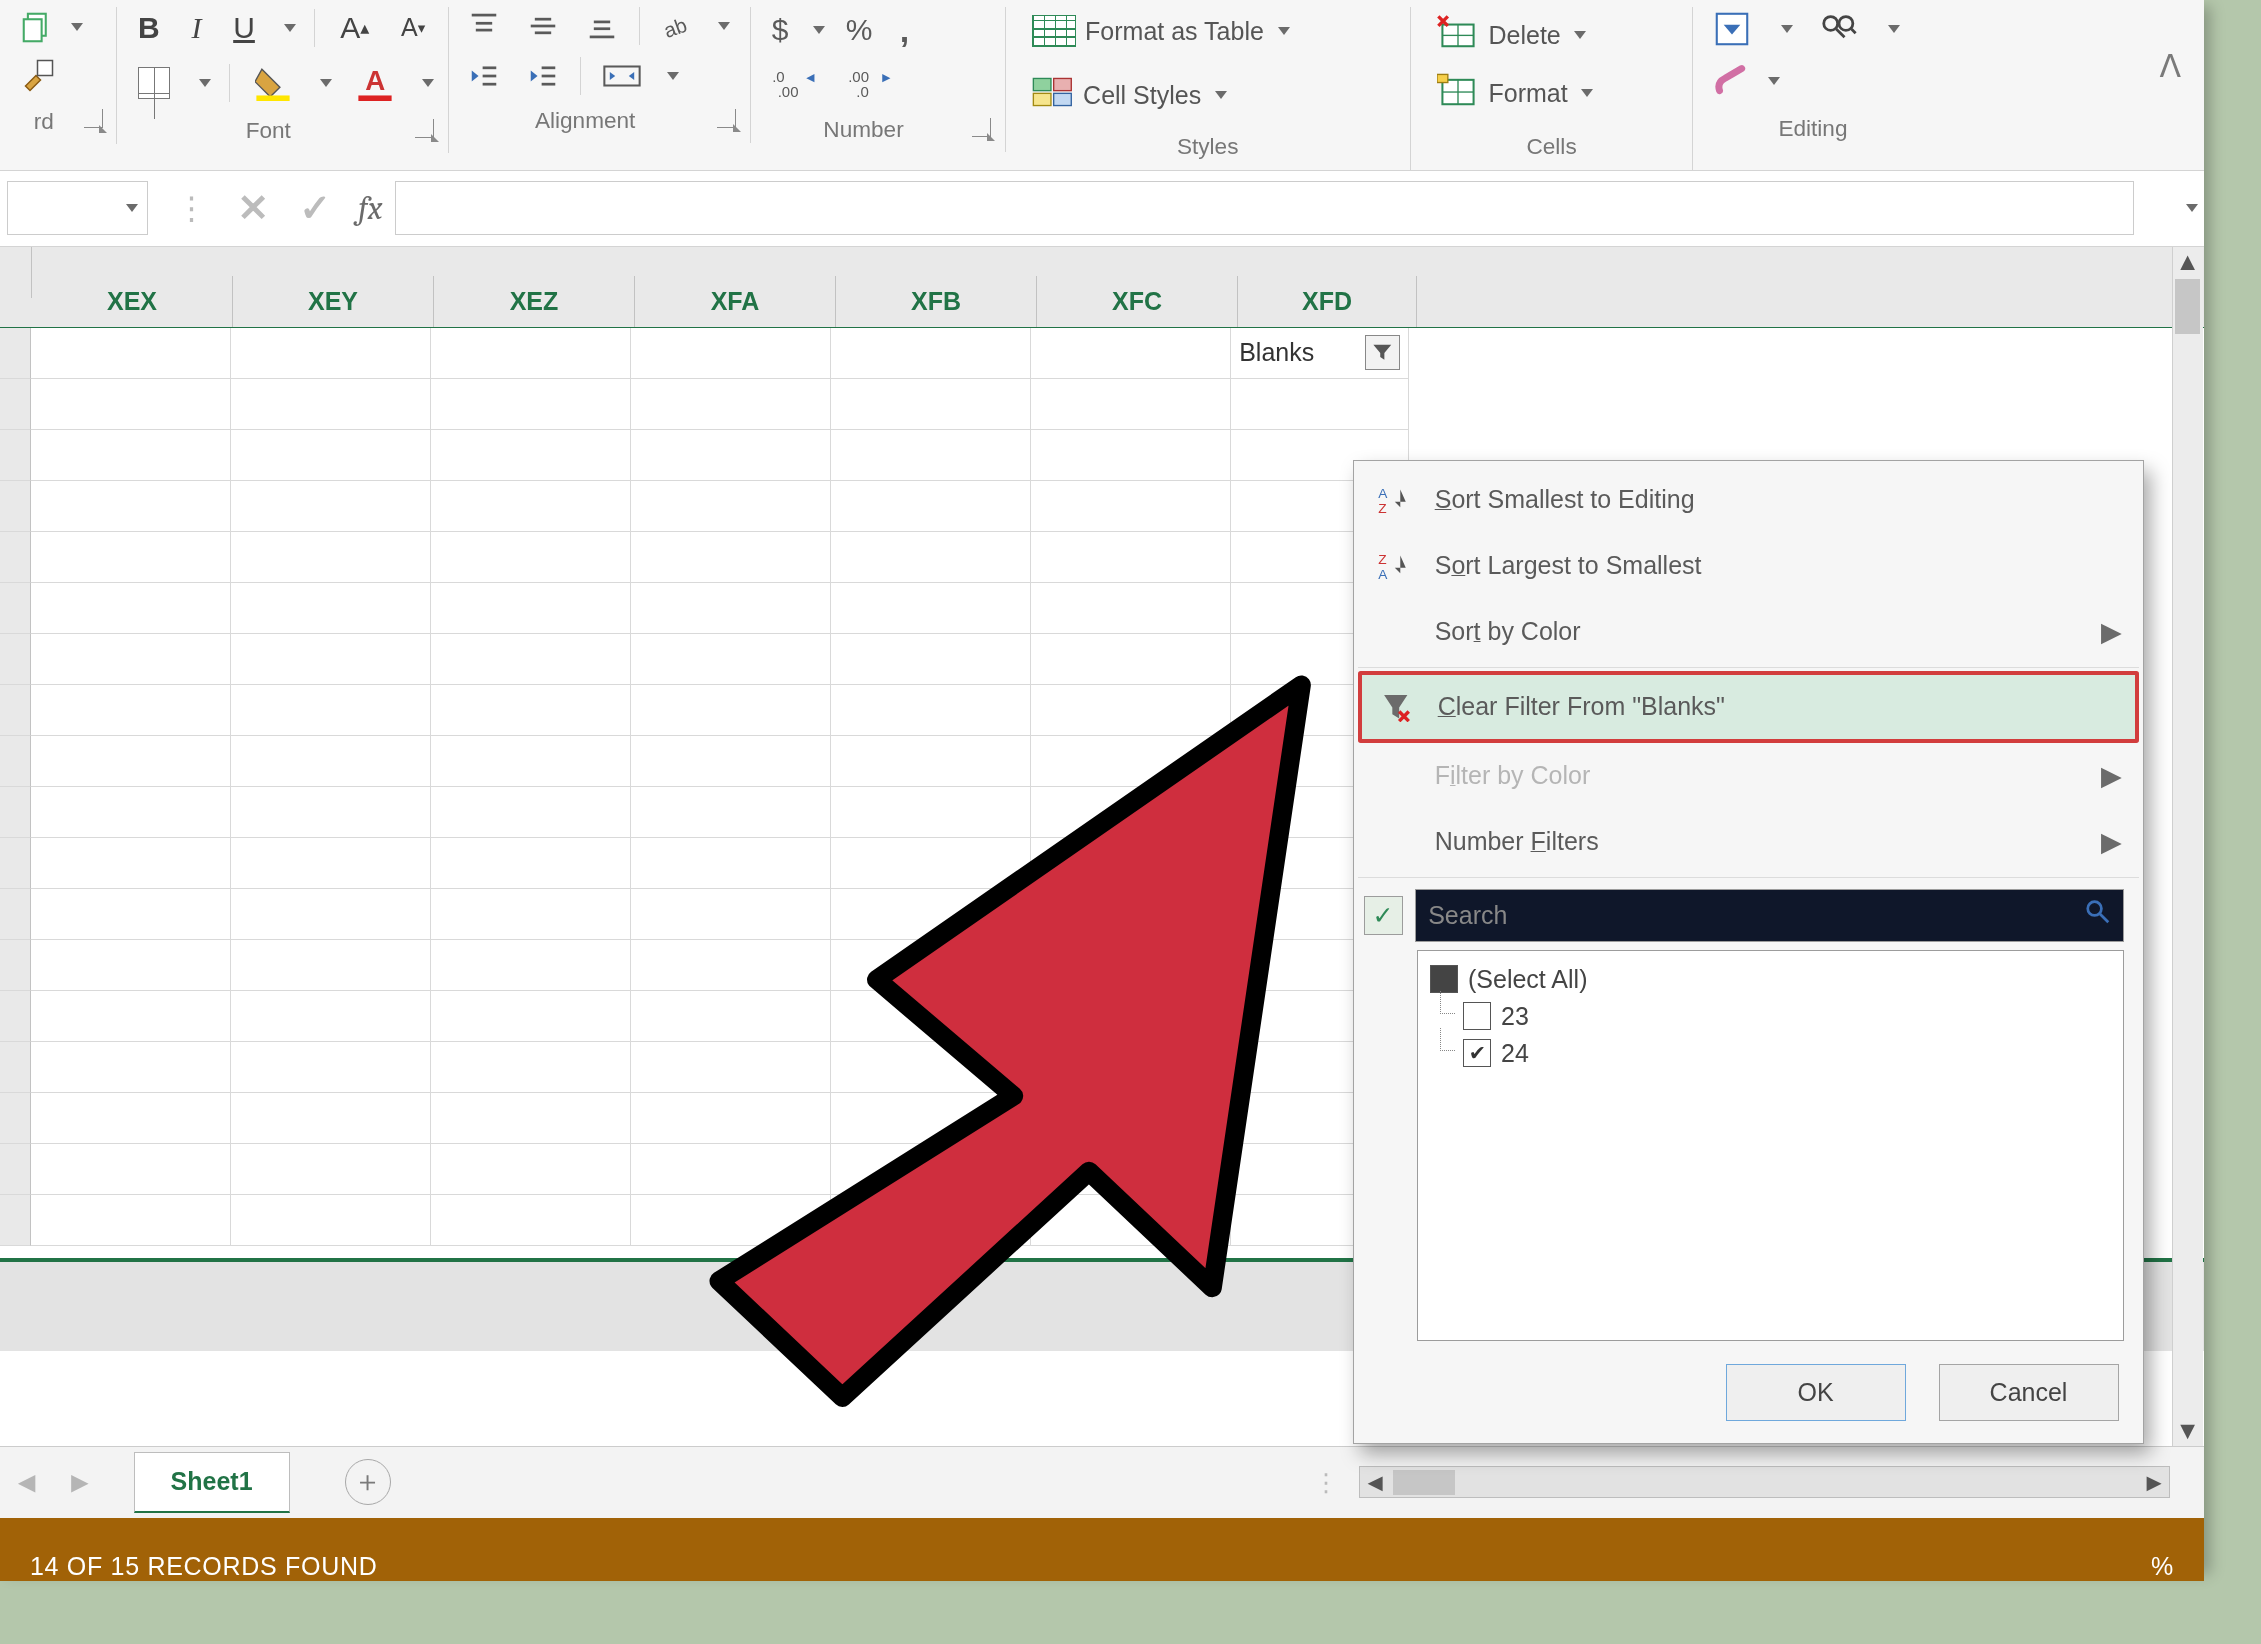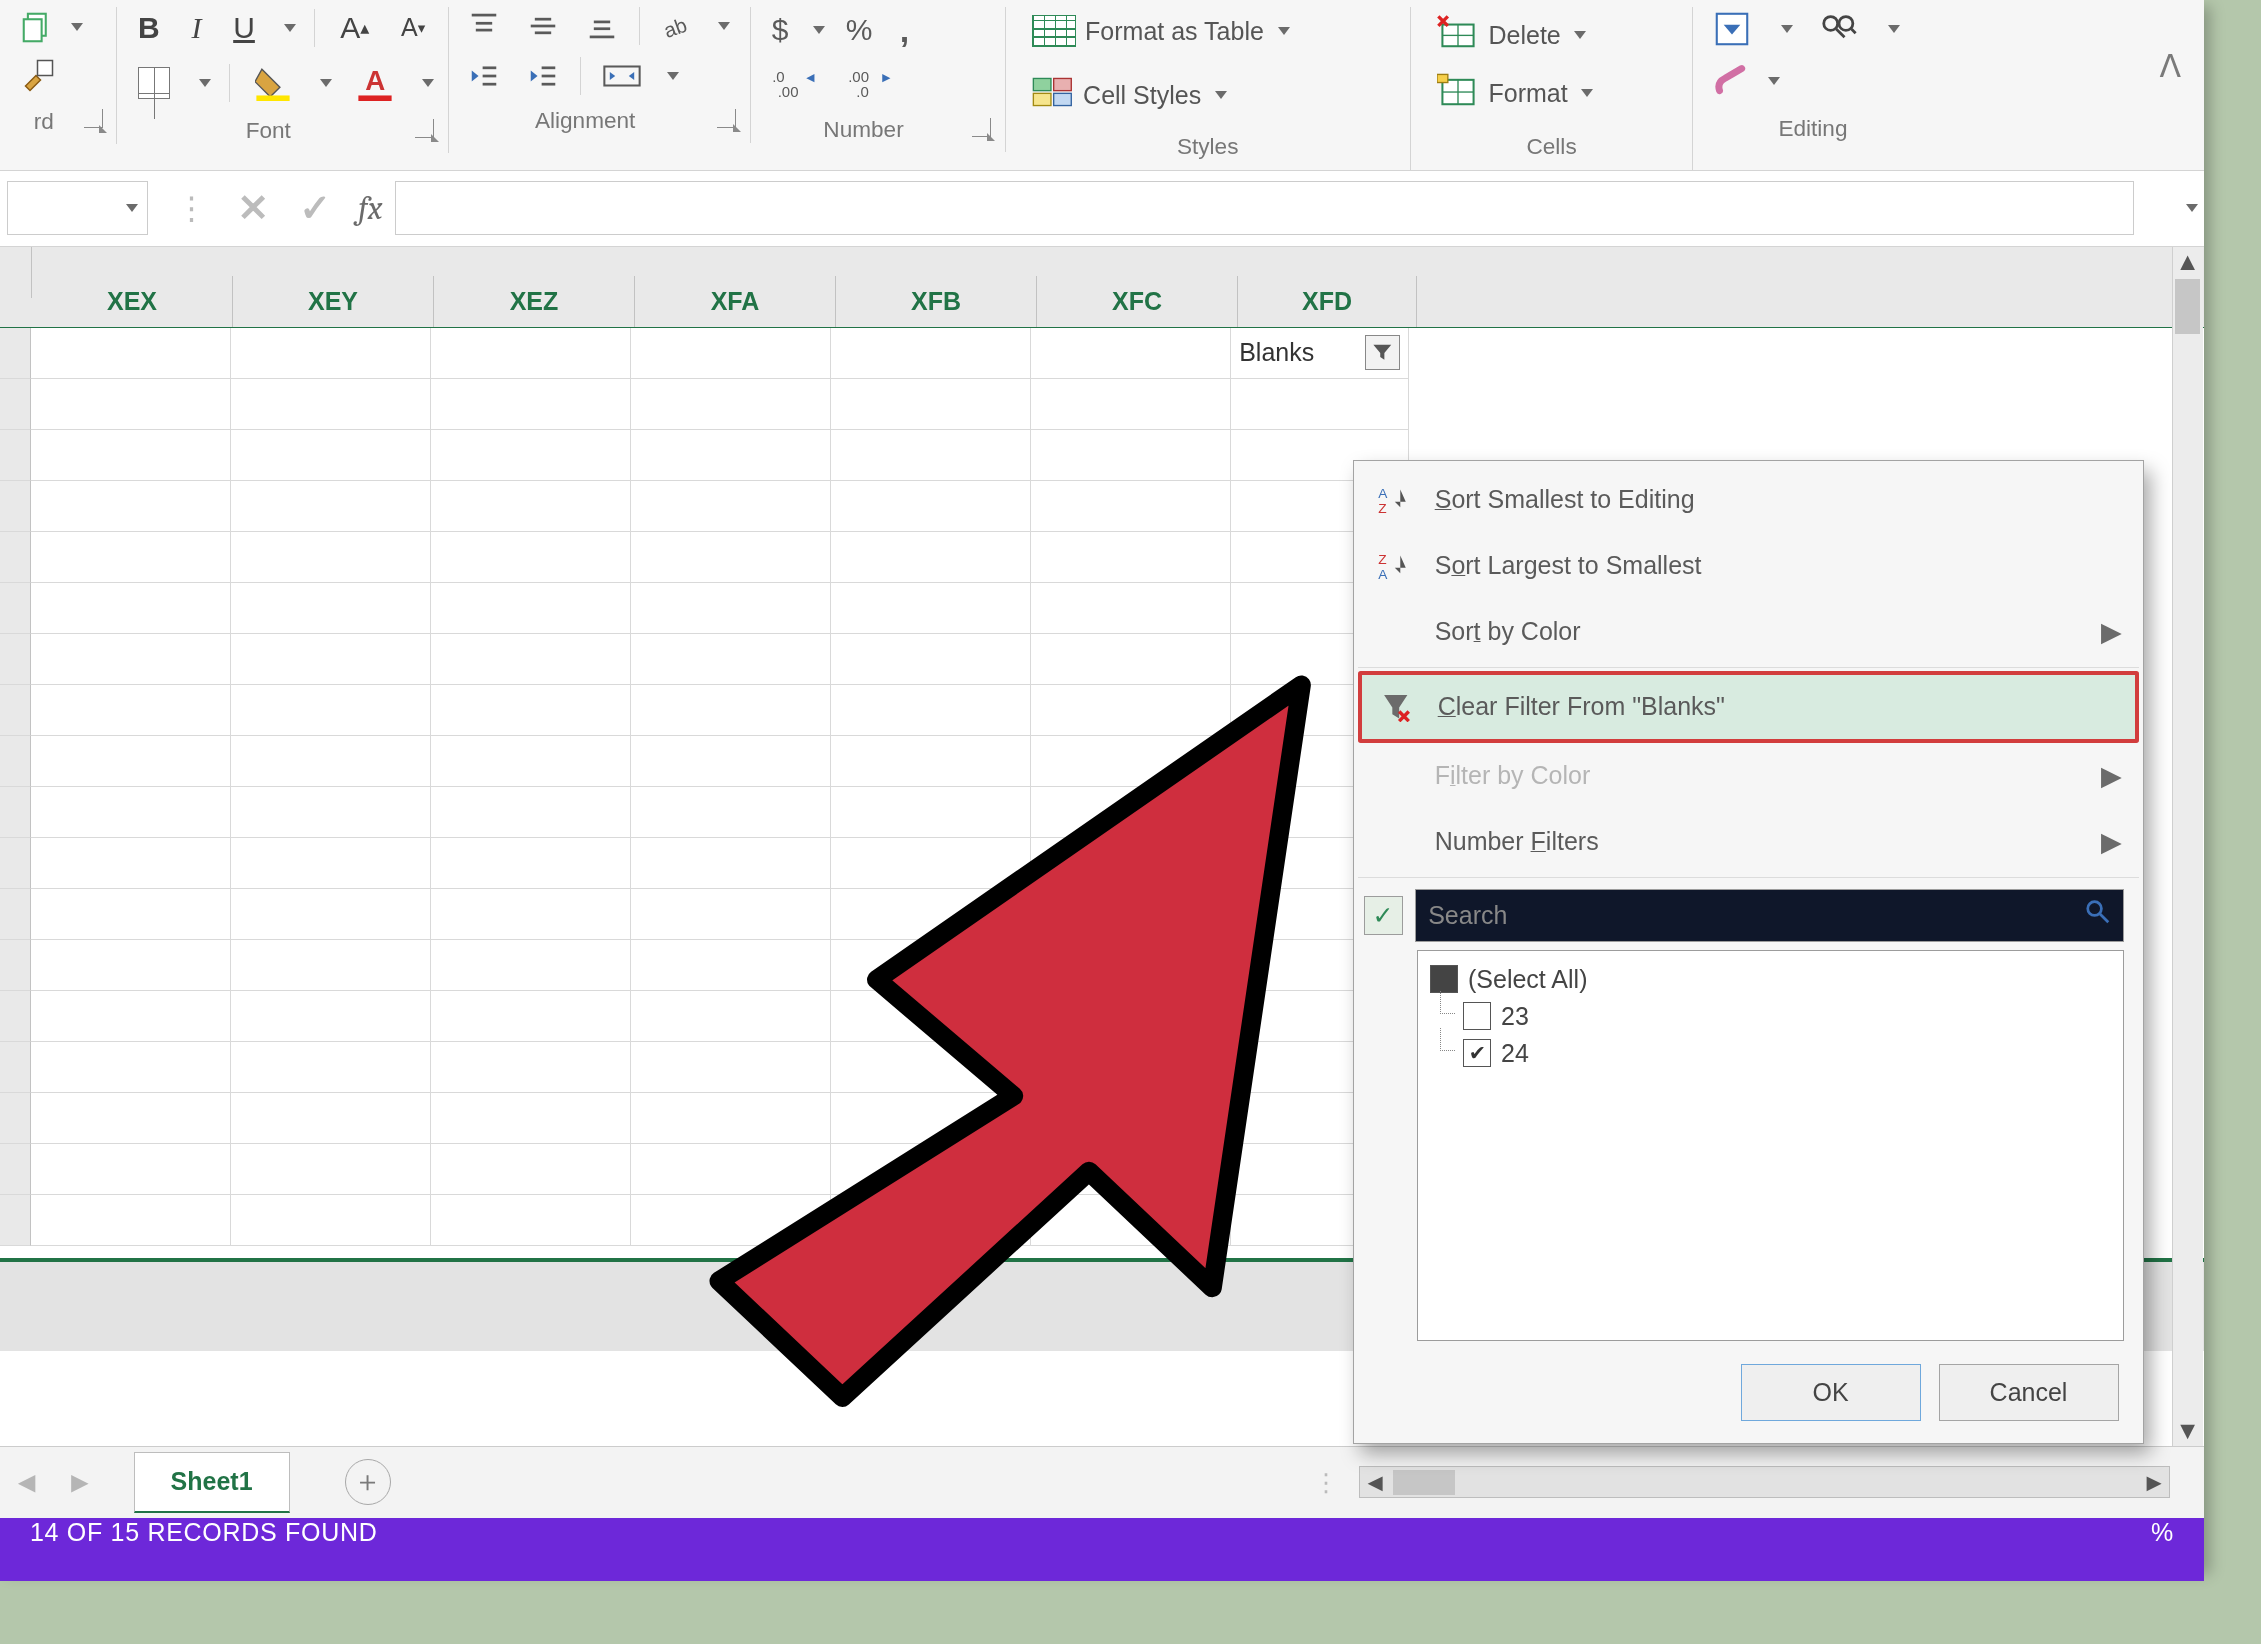--- a/index.html
+++ b/index.html
@@ -96,21 +96,21 @@
 .tabs-bar { display:flex; align-items:center; height:71px; background:#f3f3f3; border-top:0.7px solid #ccc; }
 .tab-nav { padding:0 12.3px; color:#b5b5b5; font-size:29px; }
 .sheet-tab { height:58px; padding:0 36px; background:#fff; border:0.7px solid #bdbdbd; border-bottom:2.7px solid #217346; display:flex; align-items:center; color:#217346; font-weight:600; margin-left:27px; }
 .add-sheet { width:44px; height:44px; border:1.4px solid #a8a8a8; border-radius:50%; margin-left:55px; display:flex; align-items:center; justify-content:center; color:#7a7a7a; font-size:29px; }
 .hscroll-area { flex:1; display:flex; align-items:center; justify-content:flex-end; padding-right:34px; }
 .hscroll { width:809px; height:30px; background:#e2e2e2; border:0.7px solid #bdbdbd; display:flex; align-items:center; }
 .hs-btn{ width:30px; height:30px; display:flex;align-items:center;justify-content:center;color:#555; }
 .hs-thumb{ width:62px; height:25px; background:#c6c6c6; margin-left:2.7px; }
 
 
-.status-bar { height:63px; background:#6d28d9; color:#fff; display:flex; align-items:flex-start; padding:0 30px; font-size:25px; letter-spacing:0.7px; }
+.status-bar { height:63px; background:#a16207; color:#fff; display:flex; align-items:flex-end; padding:0 30px; font-size:25px; letter-spacing:0.7px; }
 .zoom-pct { margin-left:auto; }
 
 
 .vscroll { position:absolute; right:1.4px; top:0; width:30px; height:100%; background:#ececec; border-left:0.7px solid #cfcfcf; display:flex; flex-direction:column; }
 .vs-btn{ height:30px; display:flex;align-items:center;justify-content:center;color:#555; }
 .vs-track{ flex:1; position:relative; }
 .vs-thumb{ position:absolute; left:2.7px; right:2.7px; top:2.7px; height:55px; background:#c6c6c6; }
 
 
 .filter-panel {
@@ -136,21 +136,21 @@
 .mag { margin-left:auto; color:#3a6fb7; }
 
 .checklist{ margin:0 15px 0 59px; border:0.7px solid #9c9c9c; background:#fff; height:370px; padding:9.6px 12.3px; }
 .cl-row{ display:flex; align-items:center; height:37px; gap:9.6px; }
 .cl-indent{ padding-left:33px; position:relative; }
 .cl-indent::before{ content:""; position:absolute; left:9.6px; top:-6.9px; width:13.7px; height:22px; border-left:1.4px dotted #888; border-bottom:1.4px dotted #888; }
 .chk{ width:26px; height:26px; border:1.4px solid #555; background:#fff; display:flex; align-items:center; justify-content:center; color:#333; }
 .chk.filled{ background:#444; }
 .chk .ck{ font-size:20.6px; }
 
-.btn-row{ display:flex; justify-content:flex-end; gap:18px; padding:23px 20.6px 5.5px 0; }
+.btn-row{ display:flex; justify-content:flex-end; gap:33px; padding:23px 20.6px 5.5px 0; }
 .dlg-btn{ width:178px; height:55px; background:#efefef; border:0.7px solid #a5a5a5; display:flex; align-items:center; justify-content:center; color:#444; }
 .dlg-btn.primary{ border:1.4px solid #6fa8dc; }
 
 
 .big-arrow{ position:absolute; left:493px; top:596px; z-index:60; pointer-events:none; }
 .big-arrow svg{ width:959px; height:863px; }
 
 u.hk{ text-decoration:underline; text-decoration-thickness:1.4px; }
 </style>
 </head>

